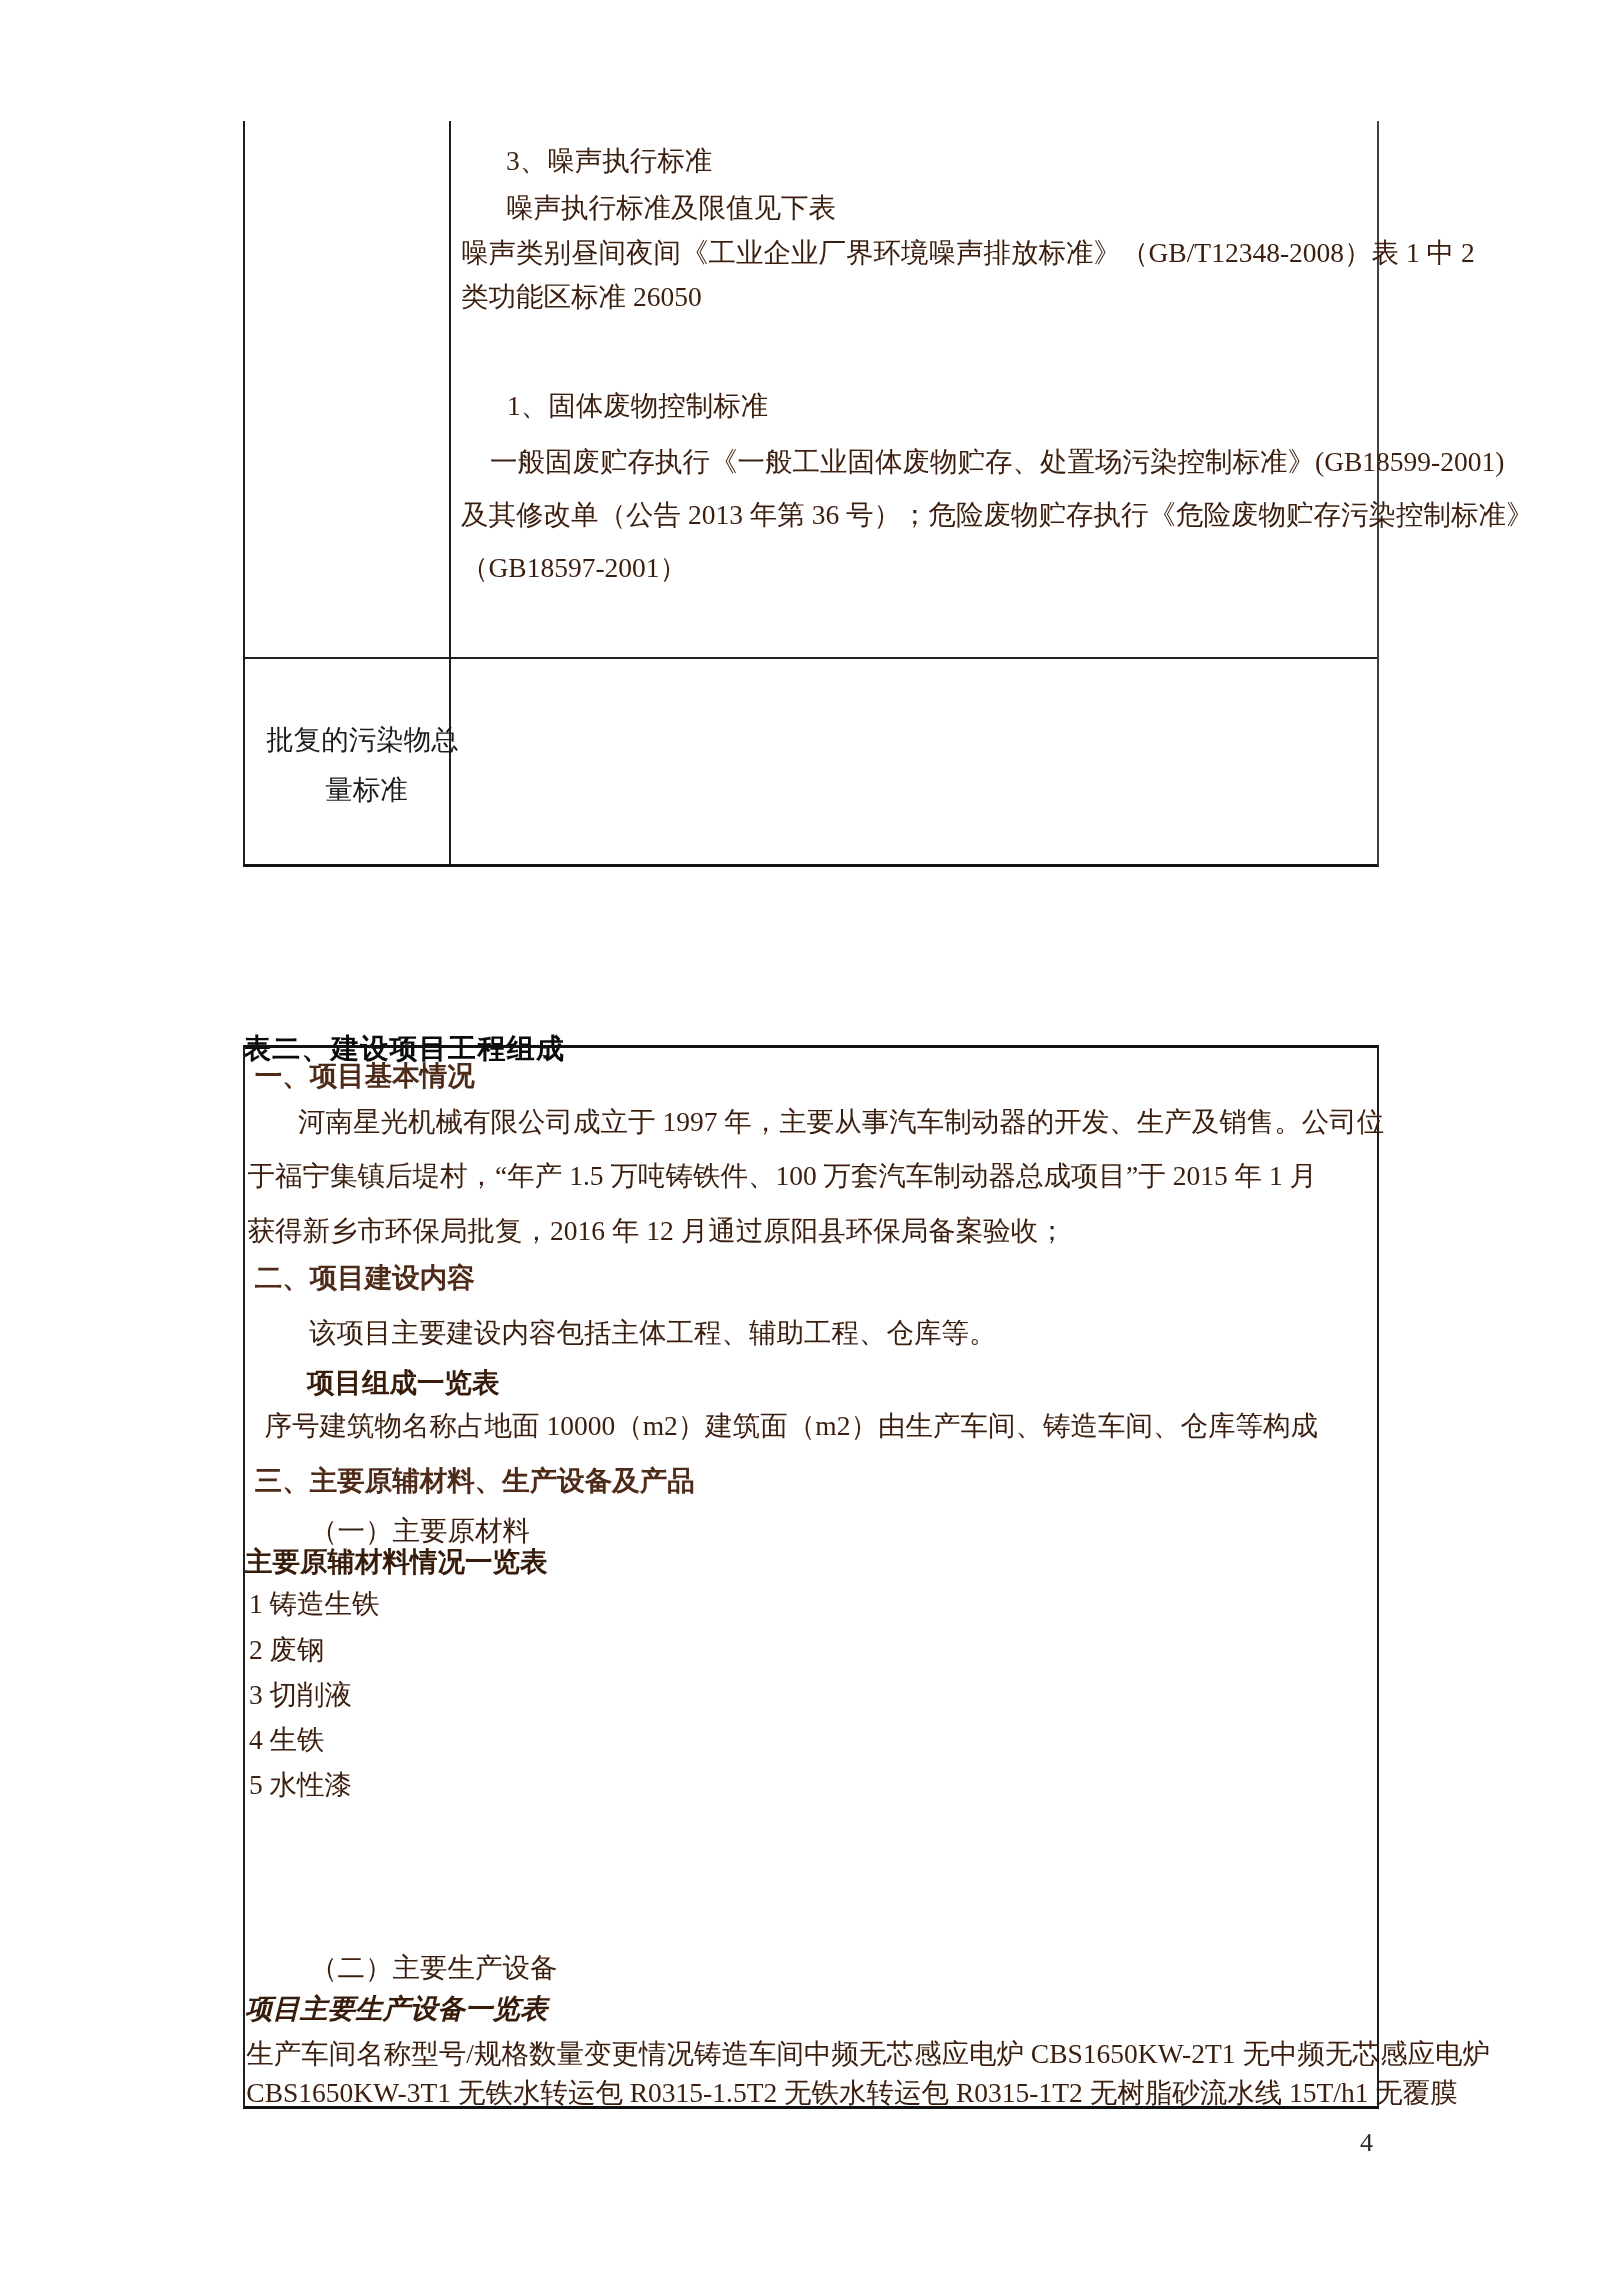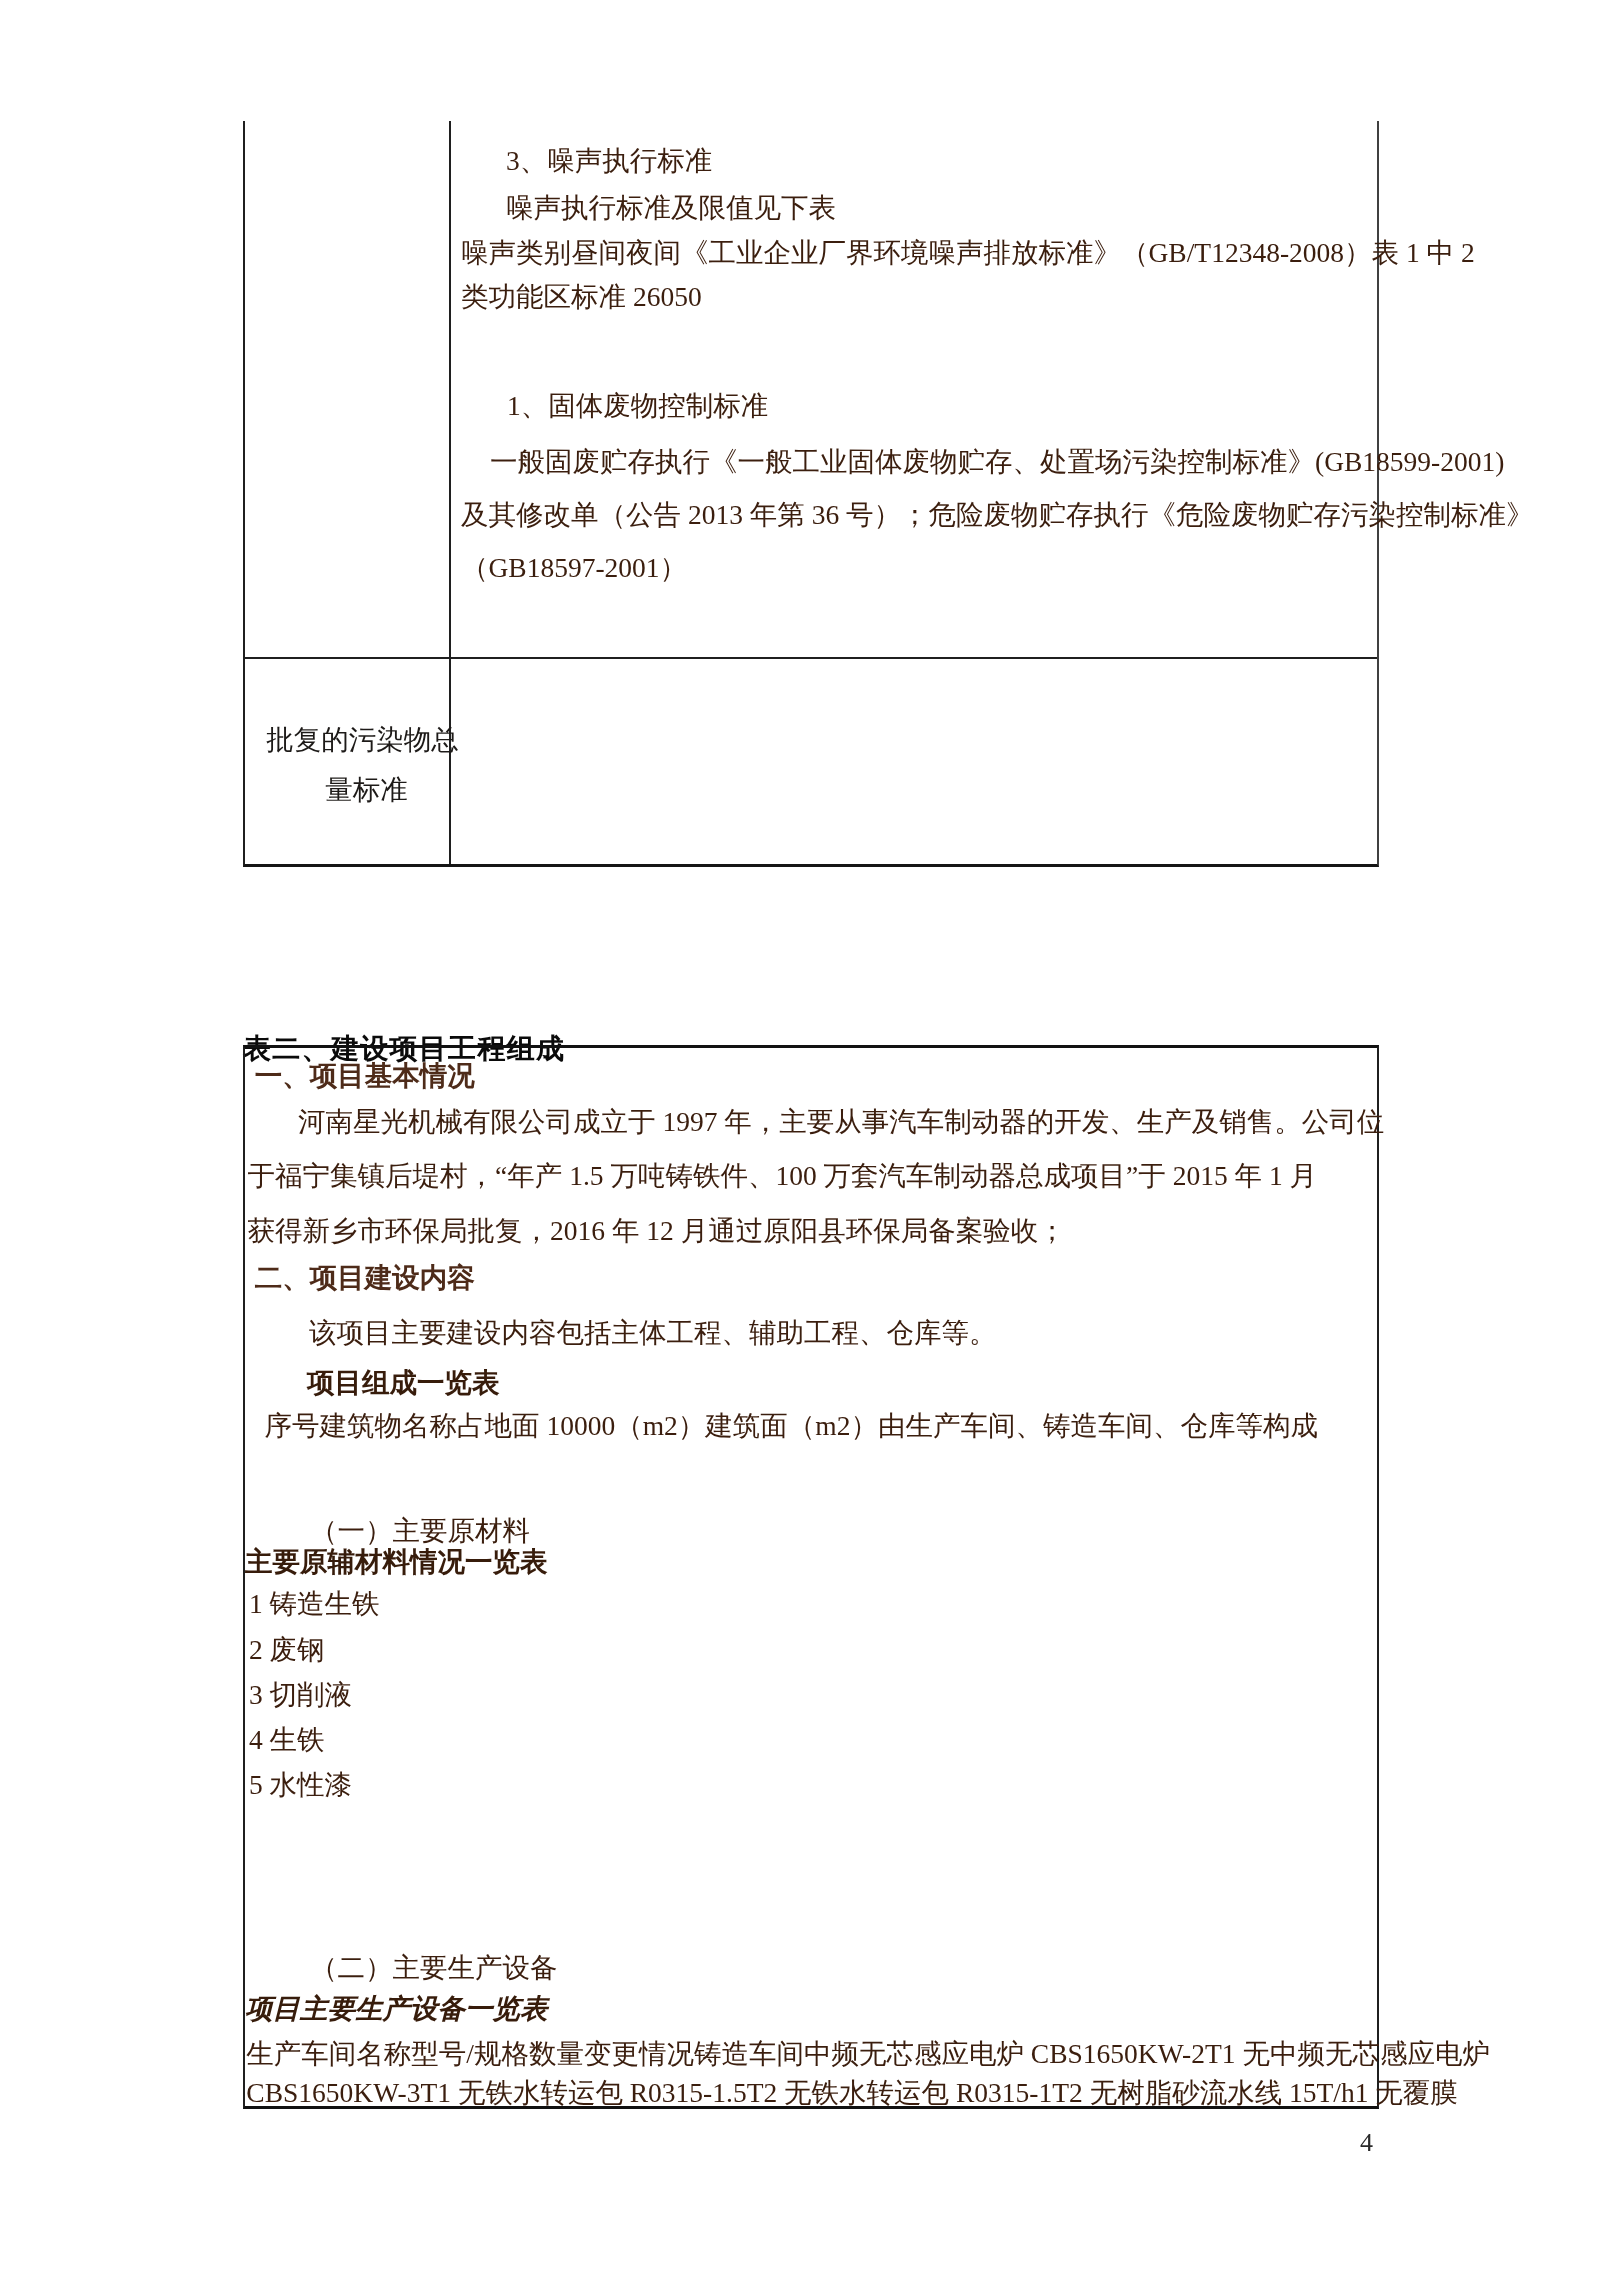--- a/index.html
+++ b/index.html
@@ -117,20 +117,21 @@
     <div class="ln sec p1a">一、项目基本情况</div>
     <div class="ln p1b">河南星光机械有限公司成立于 1997 年，主要从事汽车制动器的开发、生产及销售。公司位</div>
     <div class="ln p1c">于福宁集镇后堤村，“年产 1.5 万吨铸铁件、100 万套汽车制动器总成项目”于 2015 年 1 月</div>
     <div class="ln p1d">获得新乡市环保局批复，2016 年 12 月通过原阳县环保局备案验收；</div>
 
     <div class="ln sec p2a">二、项目建设内容</div>
     <div class="ln p2b">该项目主要建设内容包括主体工程、辅助工程、仓库等。</div>
     <div class="ln boldsans p2c">项目组成一览表</div>
     <div class="ln p2d">序号建筑物名称占地面 10000（m2）建筑面（m2）由生产车间、铸造车间、仓库等构成</div>
 
+    <div class="ln sec p3a">三、主要原辅材料、生产设备及产品</div>
     <div class="ln p3b">（一）主要原材料</div>
     <div class="ln boldsans centered p3c">主要原辅材料情况一览表</div>
 
     <div class="ln m0">1 铸造生铁</div>
     <div class="ln m1">2 废钢</div>
     <div class="ln m2">3 切削液</div>
     <div class="ln m3">4 生铁</div>
     <div class="ln m4">5 水性漆</div>
 
     <div class="ln p3d">（二）主要生产设备</div>

